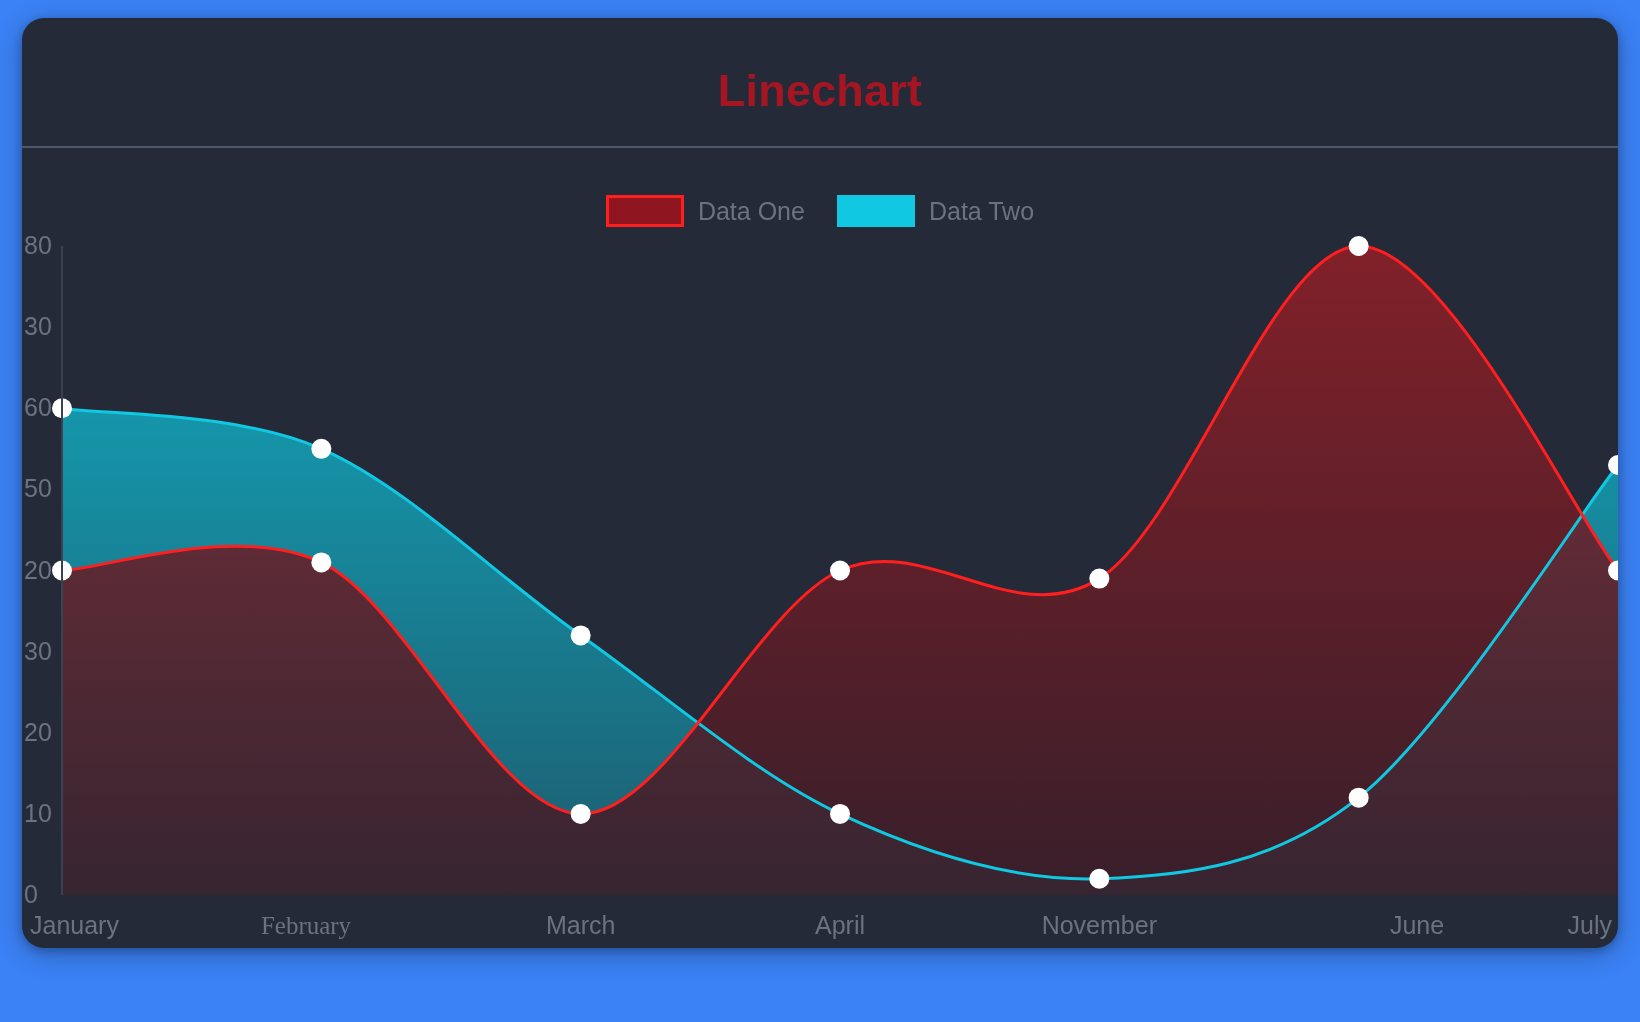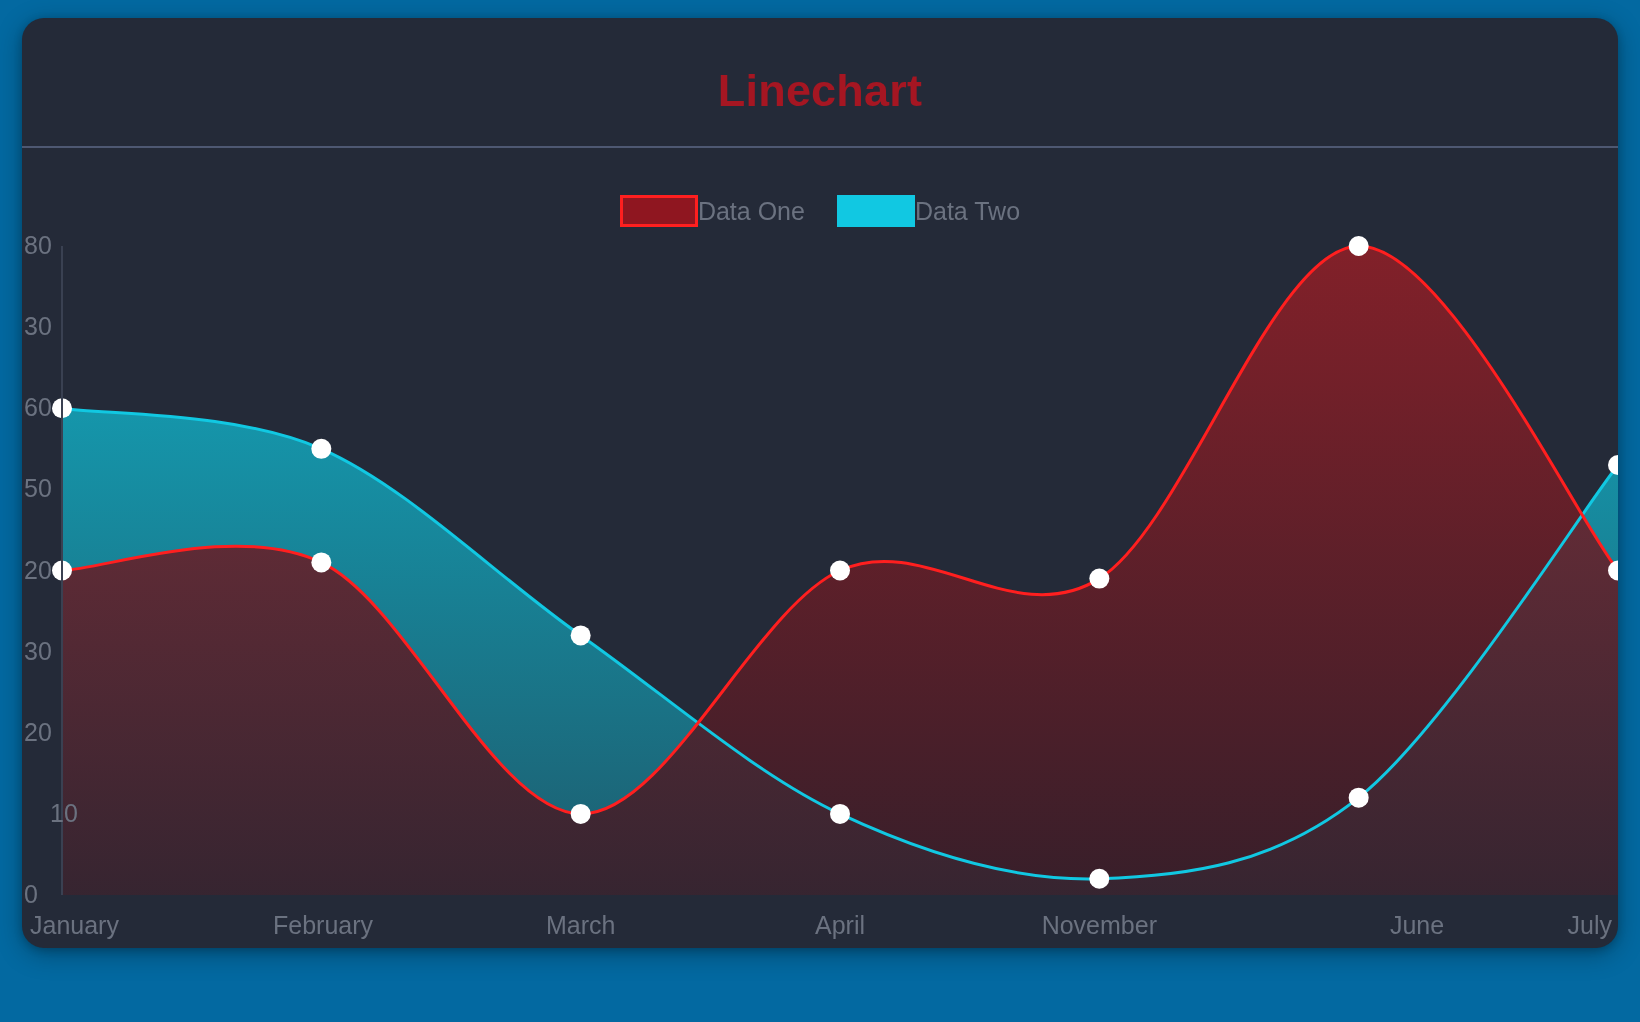--- a/index.html
+++ b/index.html
@@ -7,21 +7,21 @@
     width: 1640px;
     height: 1022px;
     background: #ffffff;
     font-family: "Liberation Sans", sans-serif;
     overflow: hidden;
   }
   #root {
     position: relative;
     width: 1640px;
     height: 1022px;
-    background: #0369a1;
+    background: #3b82f6;
   }
   .chart-card {
     position: absolute;
     left: 22px;
     top: 18px;
     width: 1596px;
     height: 930px;
     background: #242a38;
     border-radius: 22px;
     box-shadow: 0 6px 26px rgba(0,0,0,0.30), 0 2px 8px rgba(0,0,0,0.20);
@@ -53,20 +53,21 @@
     left: 0;
     width: 100%;
     display: flex;
     justify-content: center;
     align-items: center;
     gap: 32px;
   }
   .legend-item {
     display: flex;
     align-items: center;
+    gap: 14px;
   }
   .legend-swatch {
     width: 78px;
     height: 32px;
   }
   .legend-swatch.one { background: #8f1620; border: 3px solid #ff1f1f; }
   .legend-swatch.two { background: #11c8e2; border: 3px solid #11c8e2; }
   .legend-label {
     font-size: 25px;
     color: #6b7280;
@@ -144,26 +145,26 @@
           <line x1="40" y1="228" x2="40" y2="877" stroke="#3a4152" stroke-width="2"></line>
         </svg>
     <div id="ytick-layer">
           <div class="ytick" style="top: 215px;">80</div>
           <div class="ytick" style="top: 296.125px;">30</div>
           <div class="ytick" style="top: 377.25px;">60</div>
           <div class="ytick" style="top: 458.375px;">50</div>
           <div class="ytick" style="top: 539.5px;">20</div>
           <div class="ytick" style="top: 620.625px;">30</div>
           <div class="ytick" style="top: 701.75px;">20</div>
-          <div class="ytick" style="top: 782.875px; margin-left: 26px;">10</div>
+          <div class="ytick" style="top: 782.875px;">10</div>
           <div class="ytick" style="top: 864px;">0</div>
         </div>
     <div id="xtick-layer">
           <div class="xtick" style="top: 895px; left: 8px;">January</div>
-          <div class="xtick" style="top: 895px; left: 301px; transform: translateX(-50%);">February</div>
+          <div class="xtick" style="top: 895px; left: 284px; transform: translateX(-50%); font-family: Liberation Serif, serif;">February</div>
           <div class="xtick" style="top: 895px; left: 558.667px; transform: translateX(-50%);">March</div>
           <div class="xtick" style="top: 895px; left: 818px; transform: translateX(-50%);">April</div>
           <div class="xtick" style="top: 895px; left: 1077.33px; transform: translateX(-50%);">November</div>
           <div class="xtick" style="top: 895px; left: 1395px; transform: translateX(-50%);">June</div>
           <div class="xtick" style="top: 895px; left: auto; right: 6px;">July</div>
         </div>
   </div>
 
 </div>
 </div>

